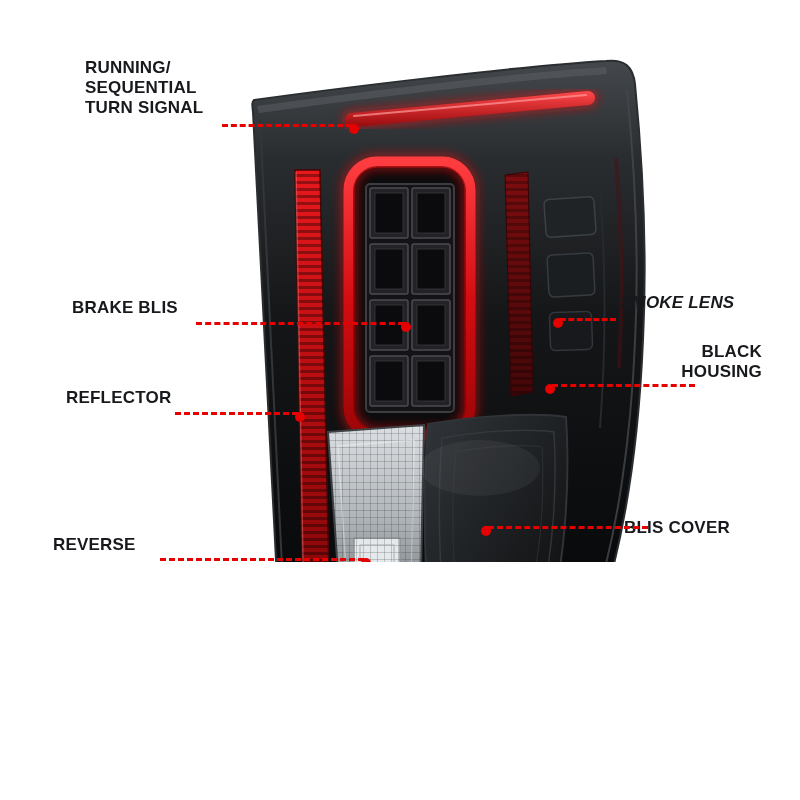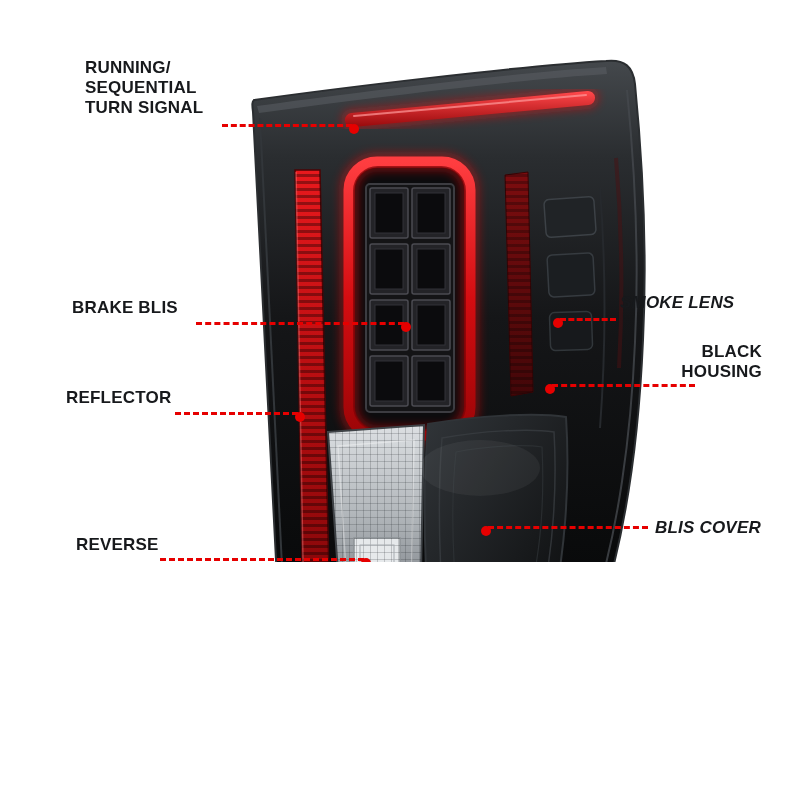--- a/index.html
+++ b/index.html
@@ -39,29 +39,29 @@
   .dot-end{right:-7px;}
   .dot-start{left:-7px;}
 
   
   #lbl-running{left:85px;top:58px;}
   #ld-running{top:124px;left:222px;width:130px;}
   #lbl-brake{left:72px;top:298px;}
   #ld-brake{top:322px;left:196px;width:208px;}
   #lbl-reflector{left:66px;top:388px;}
   #ld-reflector{top:412px;left:175px;width:123px;}
-  #lbl-reverse{left:76px;top:535px;}
+  #lbl-reverse{left:53px;top:535px;}
   #ld-reverse{top:558px;left:160px;width:204px;}
 
   
   #lbl-smoke{left:620px;top:293px;font-style:italic;}
   #ld-smoke{top:318px;left:560px;width:56px;}
   #lbl-housing{right:38px;top:342px;}
   #ld-housing{top:384px;left:552px;width:143px;}
-  #lbl-blis{left:655px;top:518px;font-style:italic;}
+  #lbl-blis{left:624px;top:518px;}
   #ld-blis{top:526px;left:488px;width:160px;}
 
   #taillight{position:absolute;left:230px;top:48px;width:420px;height:700px;}
 </style>
 </head>
 <body>
 
 <div class="stage">
 
   <svg id="taillight" viewBox="0 0 420 700" aria-hidden="true">

